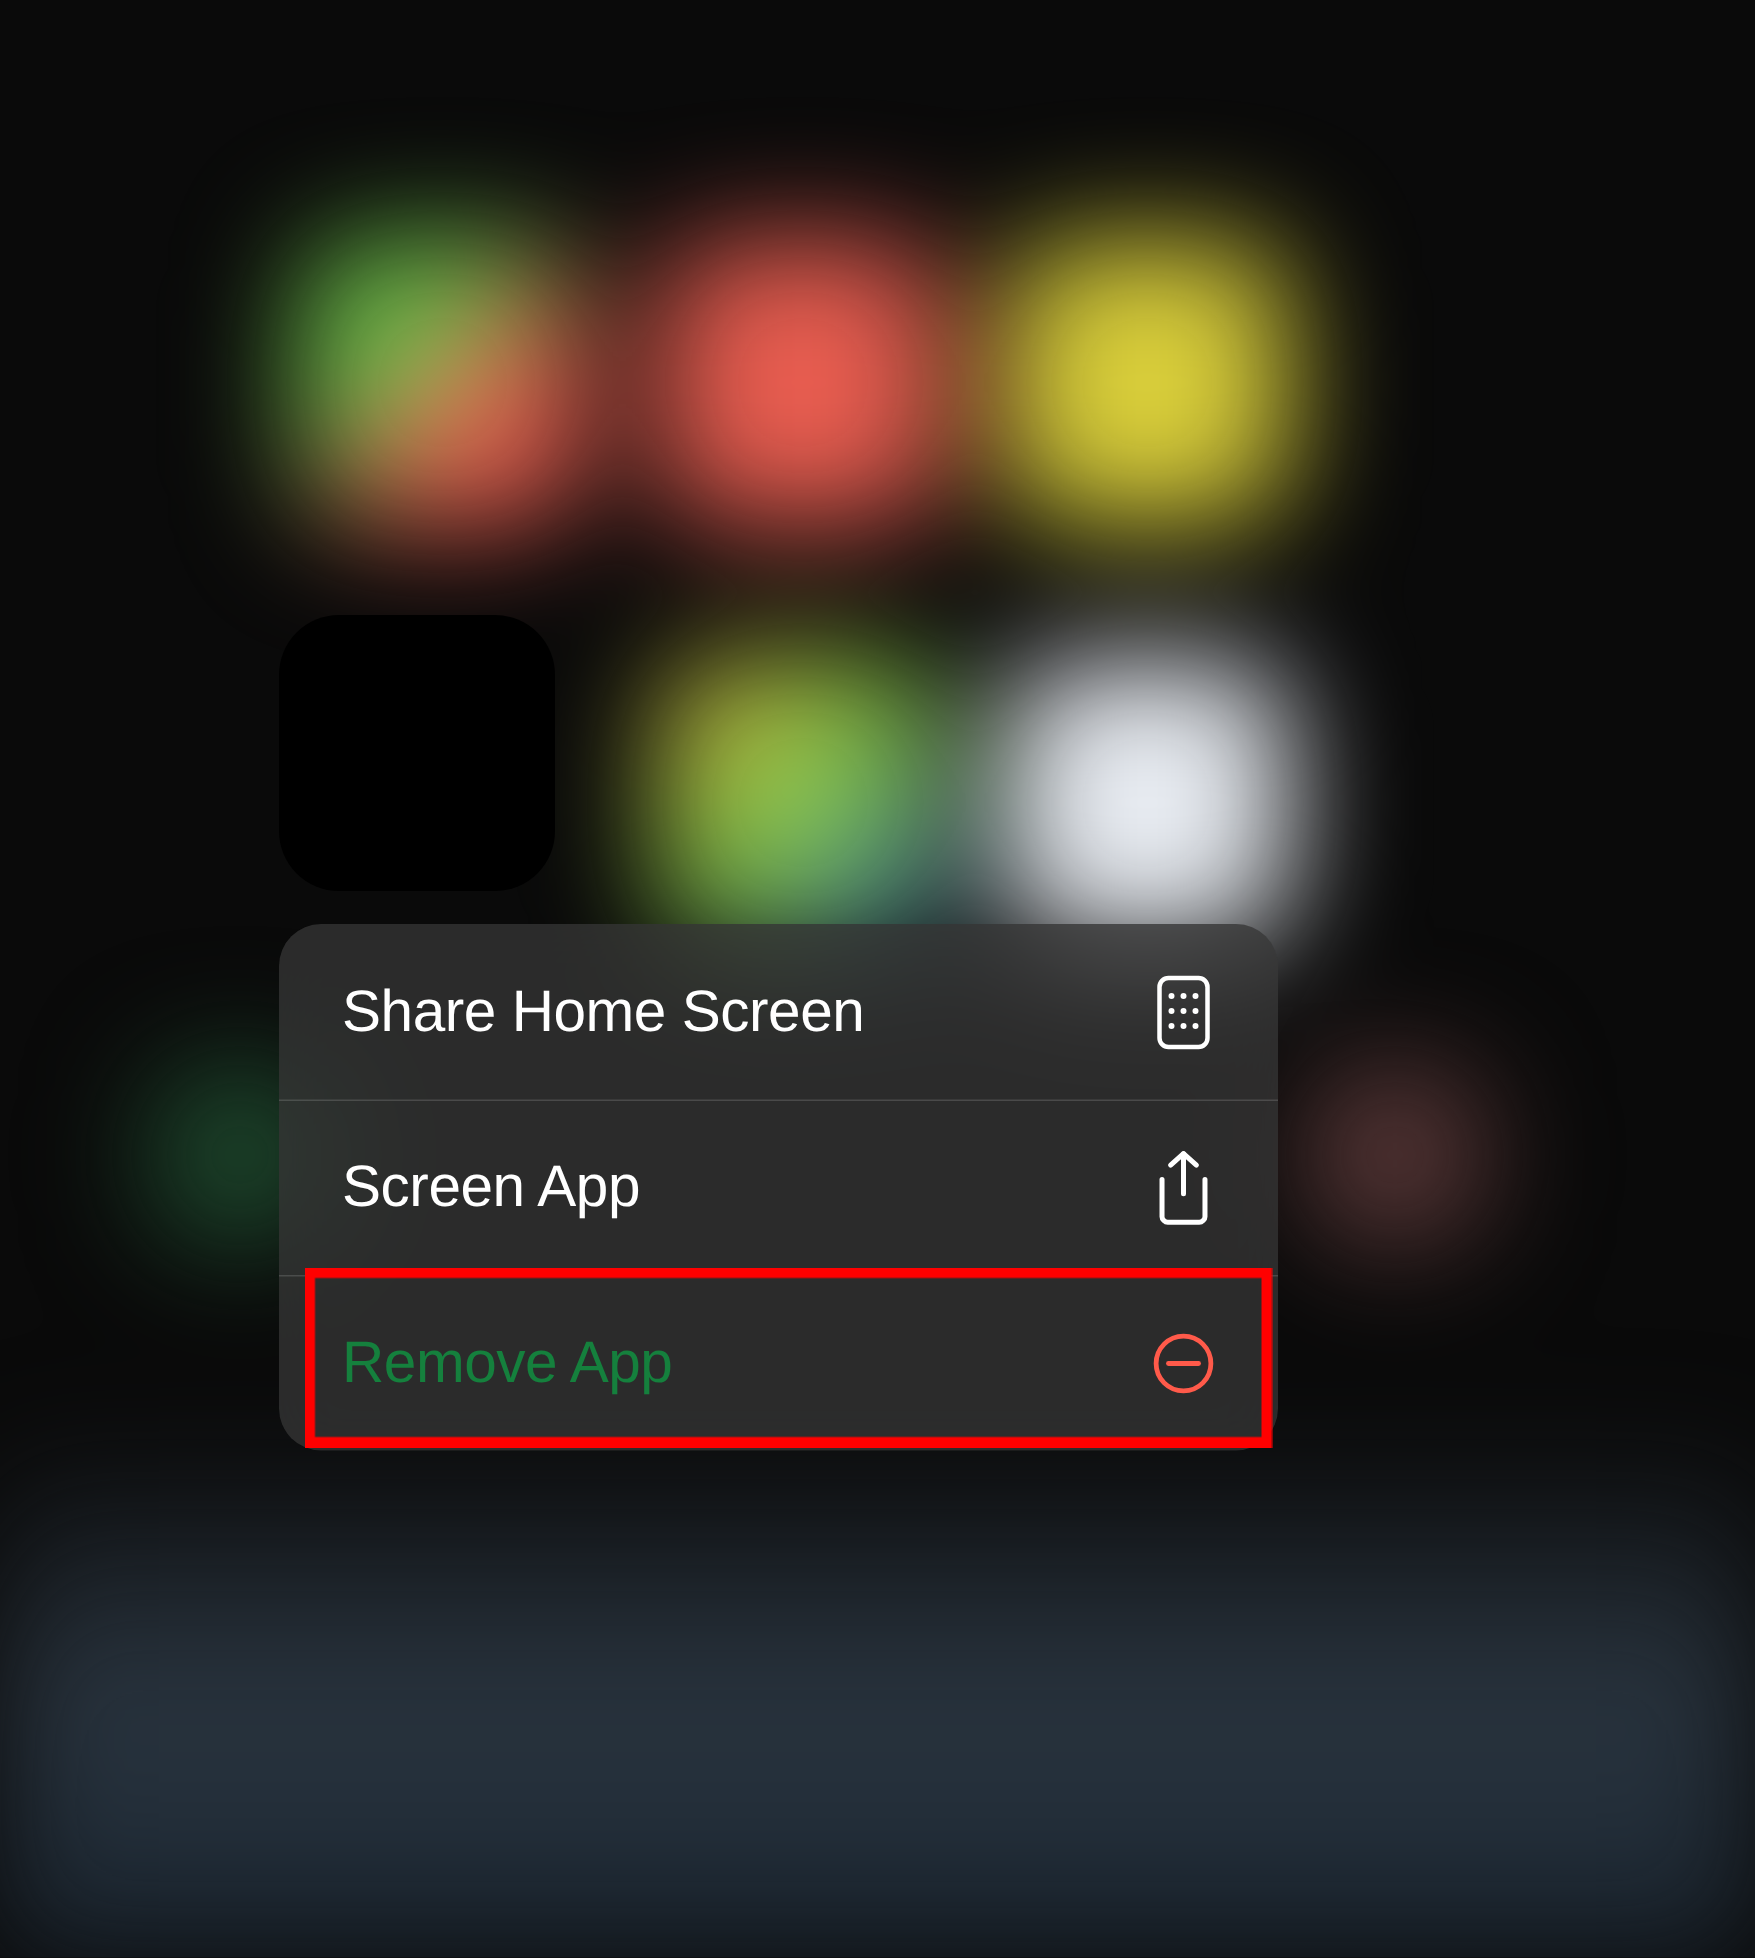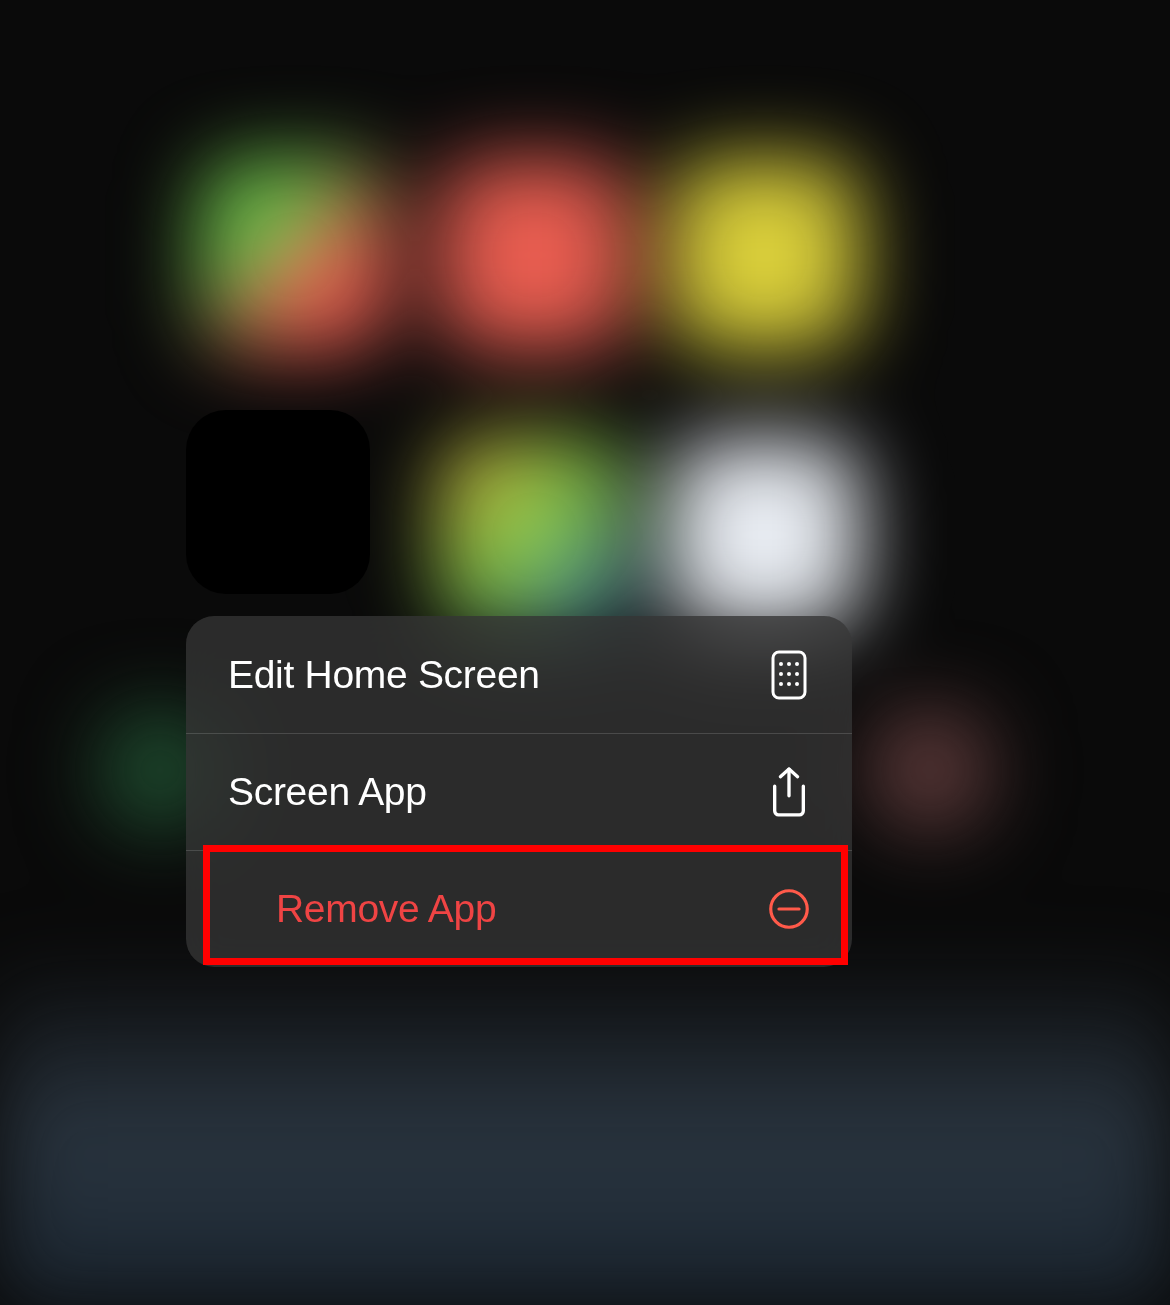--- a/index.html
+++ b/index.html
@@ -88,22 +88,21 @@
     }
     
     .menu-label {
       font-size: 39px;
       color: #fff;
       font-weight: 400;
       letter-spacing: -0.3px;
     }
     
     .menu-item.destructive .menu-label {
-      color: #ef4444;
-      margin-left: 48px;
+      color: #15803d;
     }
     
     .menu-icon {
       width: 42px;
       height: 42px;
       display: flex;
       align-items: center;
       justify-content: center;
     }
     
@@ -133,21 +132,21 @@
   <div class="bg-icon bg-icon-5"></div>
   <div class="bg-icon bg-icon-6"></div>
   <div class="bg-icon bg-icon-7"></div>
   <div class="bg-bottom-gradient"></div>
 </div>
 
 <div class="app-icon"></div>
 
 <div class="context-menu">
   <div class="menu-item">
-    <span class="menu-label">Edit Home Screen</span>
+    <span class="menu-label">Share Home Screen</span>
     <span class="menu-icon">
       <svg width="36" height="50" viewBox="0 0 36 50" fill="none" stroke="#fff" stroke-width="3">
         <rect x="2" y="2" width="32" height="46" rx="6"></rect>
         <circle cx="10" cy="14" r="2" fill="#fff" stroke="none"></circle>
         <circle cx="18" cy="14" r="2" fill="#fff" stroke="none"></circle>
         <circle cx="26" cy="14" r="2" fill="#fff" stroke="none"></circle>
         <circle cx="10" cy="24" r="2" fill="#fff" stroke="none"></circle>
         <circle cx="18" cy="24" r="2" fill="#fff" stroke="none"></circle>
         <circle cx="26" cy="24" r="2" fill="#fff" stroke="none"></circle>
         <circle cx="10" cy="34" r="2" fill="#fff" stroke="none"></circle>

